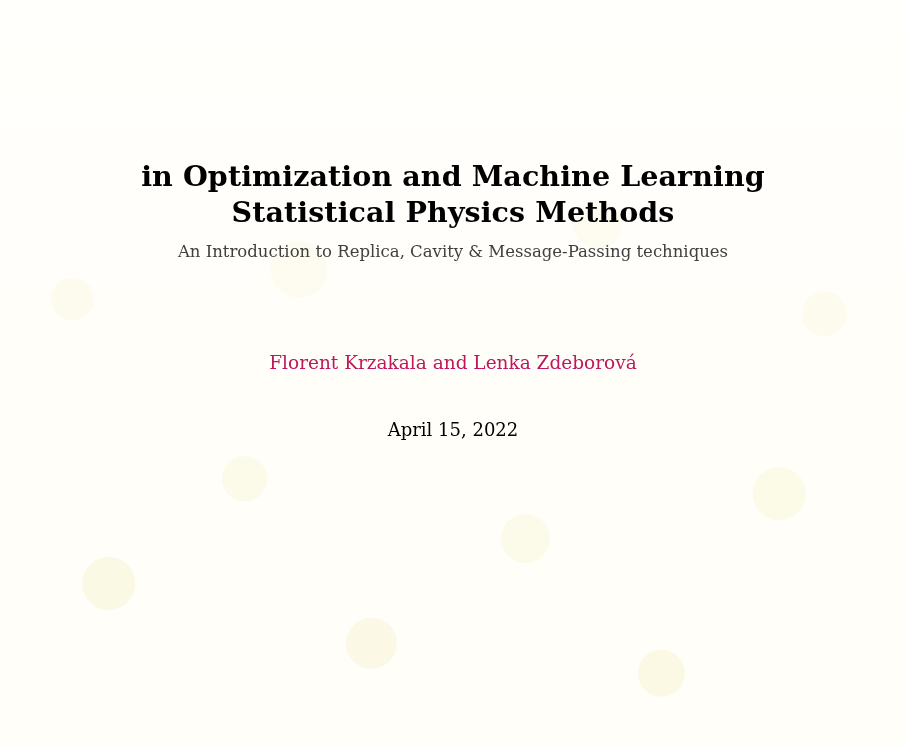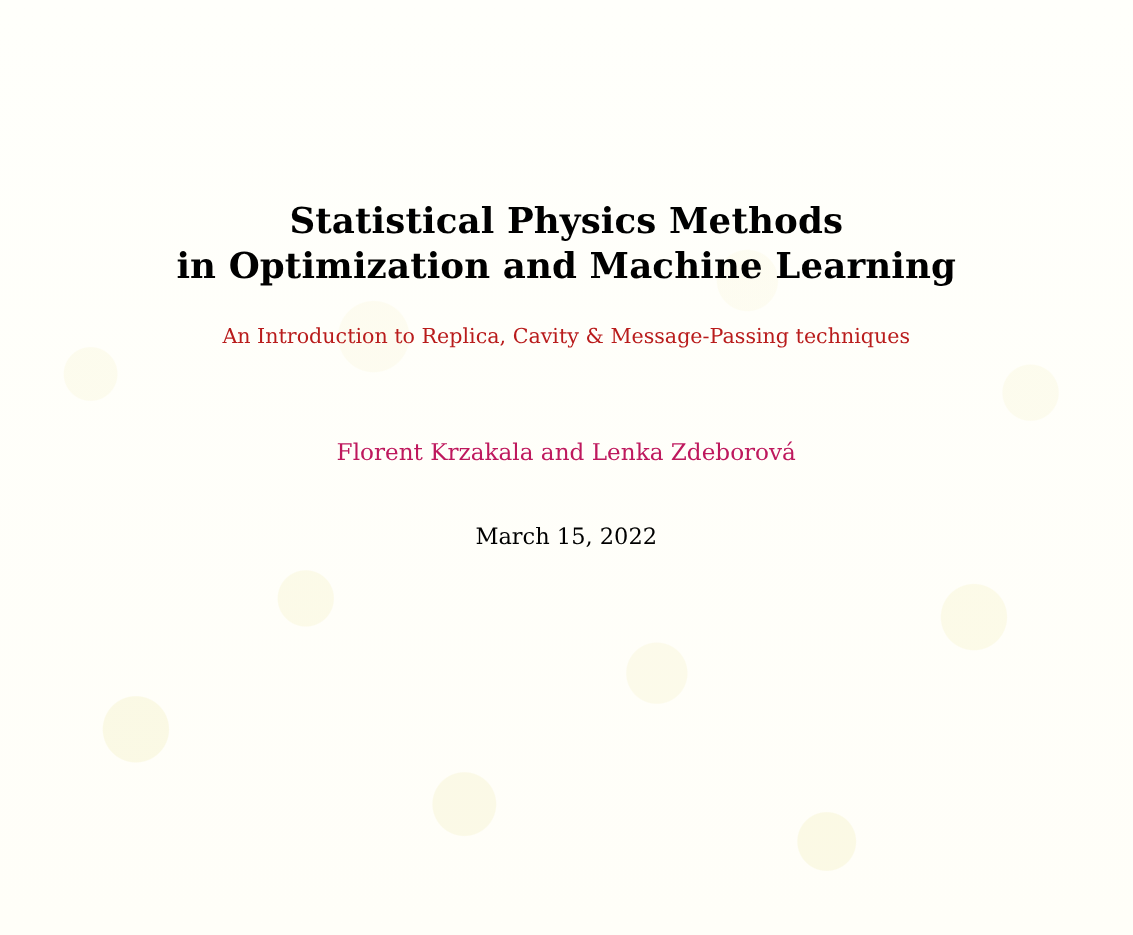--- a/index.html
+++ b/index.html
@@ -53,25 +53,25 @@
   .title-line {
     font-family: "DejaVu Serif", "Liberation Serif", serif;
     font-weight: bold;
     font-size: 28.5px;
     line-height: 36px;
     letter-spacing: 0.1px;
     color: #000;
   }
 
   .subtitle {
-    margin-top: 28px;
+    margin-top: 11px;
     font-family: "DejaVu Serif", "Liberation Serif", serif;
     font-size: 16.5px;
     line-height: 22px;
-    color: #b91c1c;
+    color: #404040;
   }
 
   .authors {
     position: absolute;
     left: 0;
     right: 0;
     top: 352px;
     text-align: center;
     font-family: "DejaVu Serif", "Liberation Serif", serif;
     font-size: 18.5px;
@@ -90,22 +90,22 @@
   }
 </style>
 </head>
 <body>
 
 <div class="page">
 
   <div class="paper-texture"></div>
 
   <div class="title-block">
+    <div class="title-line">in Optimization and Machine Learning</div>
     <div class="title-line">Statistical Physics Methods</div>
-    <div class="title-line">in Optimization and Machine Learning</div>
     <div class="subtitle">An Introduction to Replica, Cavity &amp; Message-Passing techniques</div>
   </div>
 
   <div class="authors">Florent Krzakala and Lenka Zdeborová</div>
 
-  <div class="date">March 15, 2022</div>
+  <div class="date">April 15, 2022</div>
 
 </div>
 
 </body></html>

